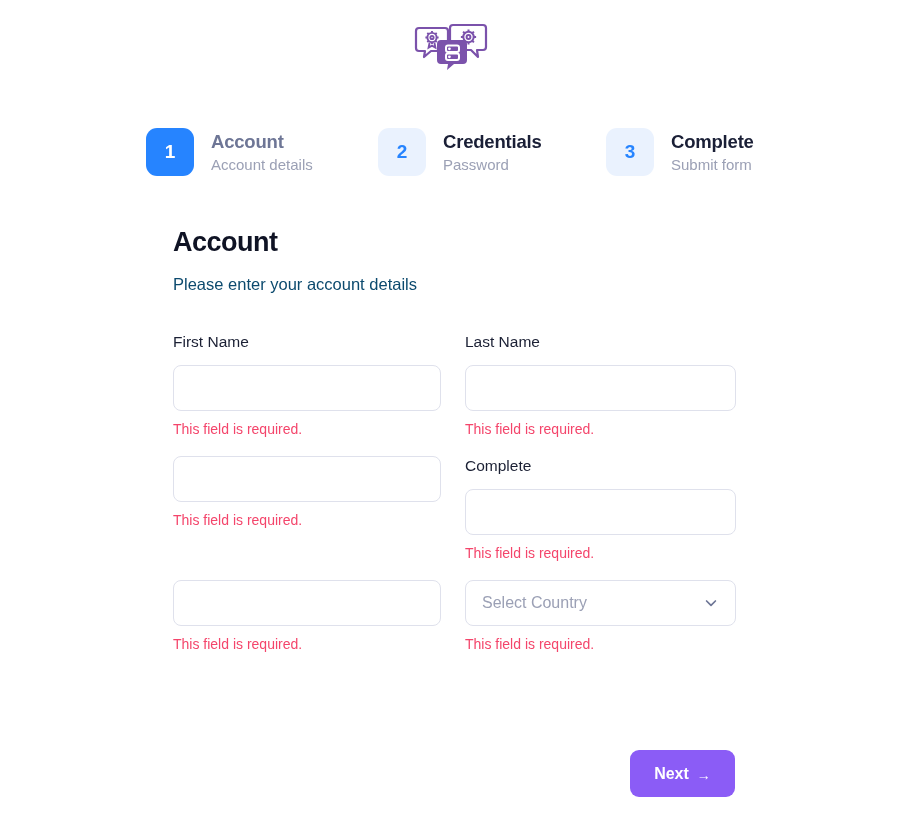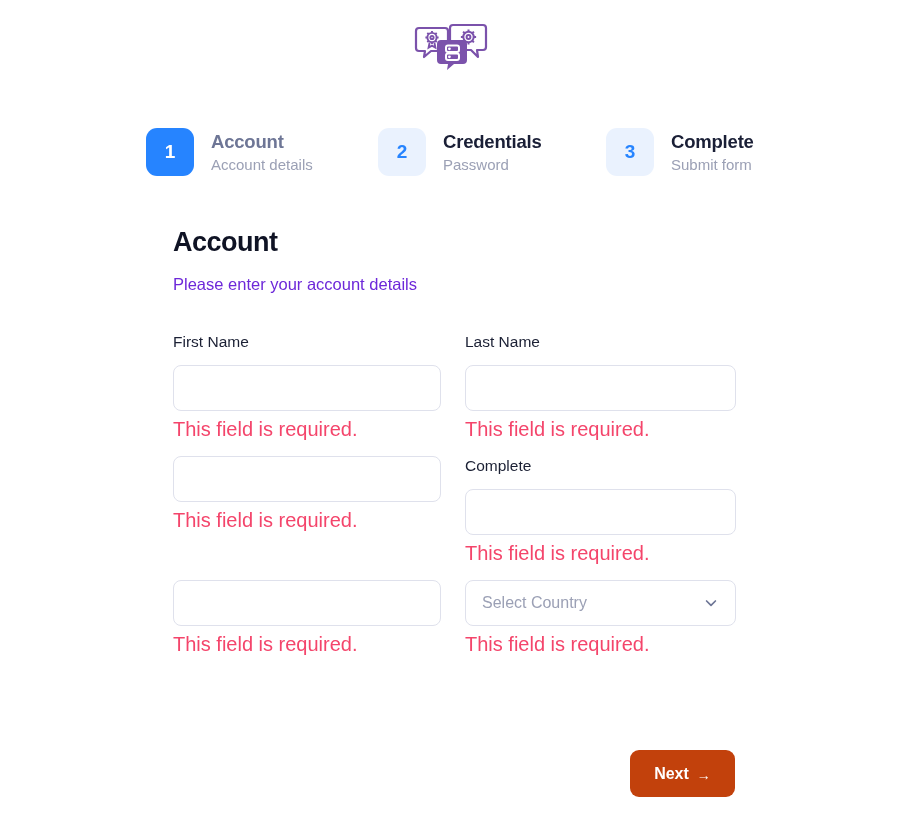--- a/index.html
+++ b/index.html
@@ -92,21 +92,21 @@
   .panel-title {
     font-size: 27px;
     font-weight: 700;
     color: #0f1324;
     letter-spacing: -0.5px;
     line-height: 34px;
     margin: 0;
   }
   .panel-sub {
     font-size: 16.5px;
-    color: #6d28d9;
+    color: #0c4a6e;
     line-height: 22px;
     margin: 14px 0 0 0;
   }
 
   .form-grid {
     margin-top: 37px;
     display: grid;
     grid-template-columns: 268px 1fr;
     column-gap: 24px;
     row-gap: 0;
@@ -154,21 +154,21 @@
     flex: 1 1 auto;
   }
   .chevron {
     flex: 0 0 auto;
     color: #6e7696;
     display: flex;
     align-items: center;
   }
 
   .error-text {
-    font-size: 20px;
+    font-size: 14px;
     color: #f4456b;
     line-height: 19px;
     margin-top: 9px;
   }
 
   
   .col-left .control, .col-left .select-box { width: 268px; }
   .col-right .control, .col-right .select-box { width: 271px; }
   .row-name.col-left .control { width: 268px; }
 
@@ -195,21 +195,21 @@
     justify-content: center;
     gap: 8px;
     padding: 0 24px;
   }
   .btn-cancel {
     background: #e6f0fe;
     color: #2f6df6;
     min-width: 99px;
   }
   .btn-next {
-    background: #c2410c;
+    background: #8b5cf6;
     color: #ffffff;
     min-width: 105px;
   }
   .btn-next .arrow {
     font-size: 14px;
     line-height: 1;
     position: relative;
     top: 1px;
   }
 </style>

